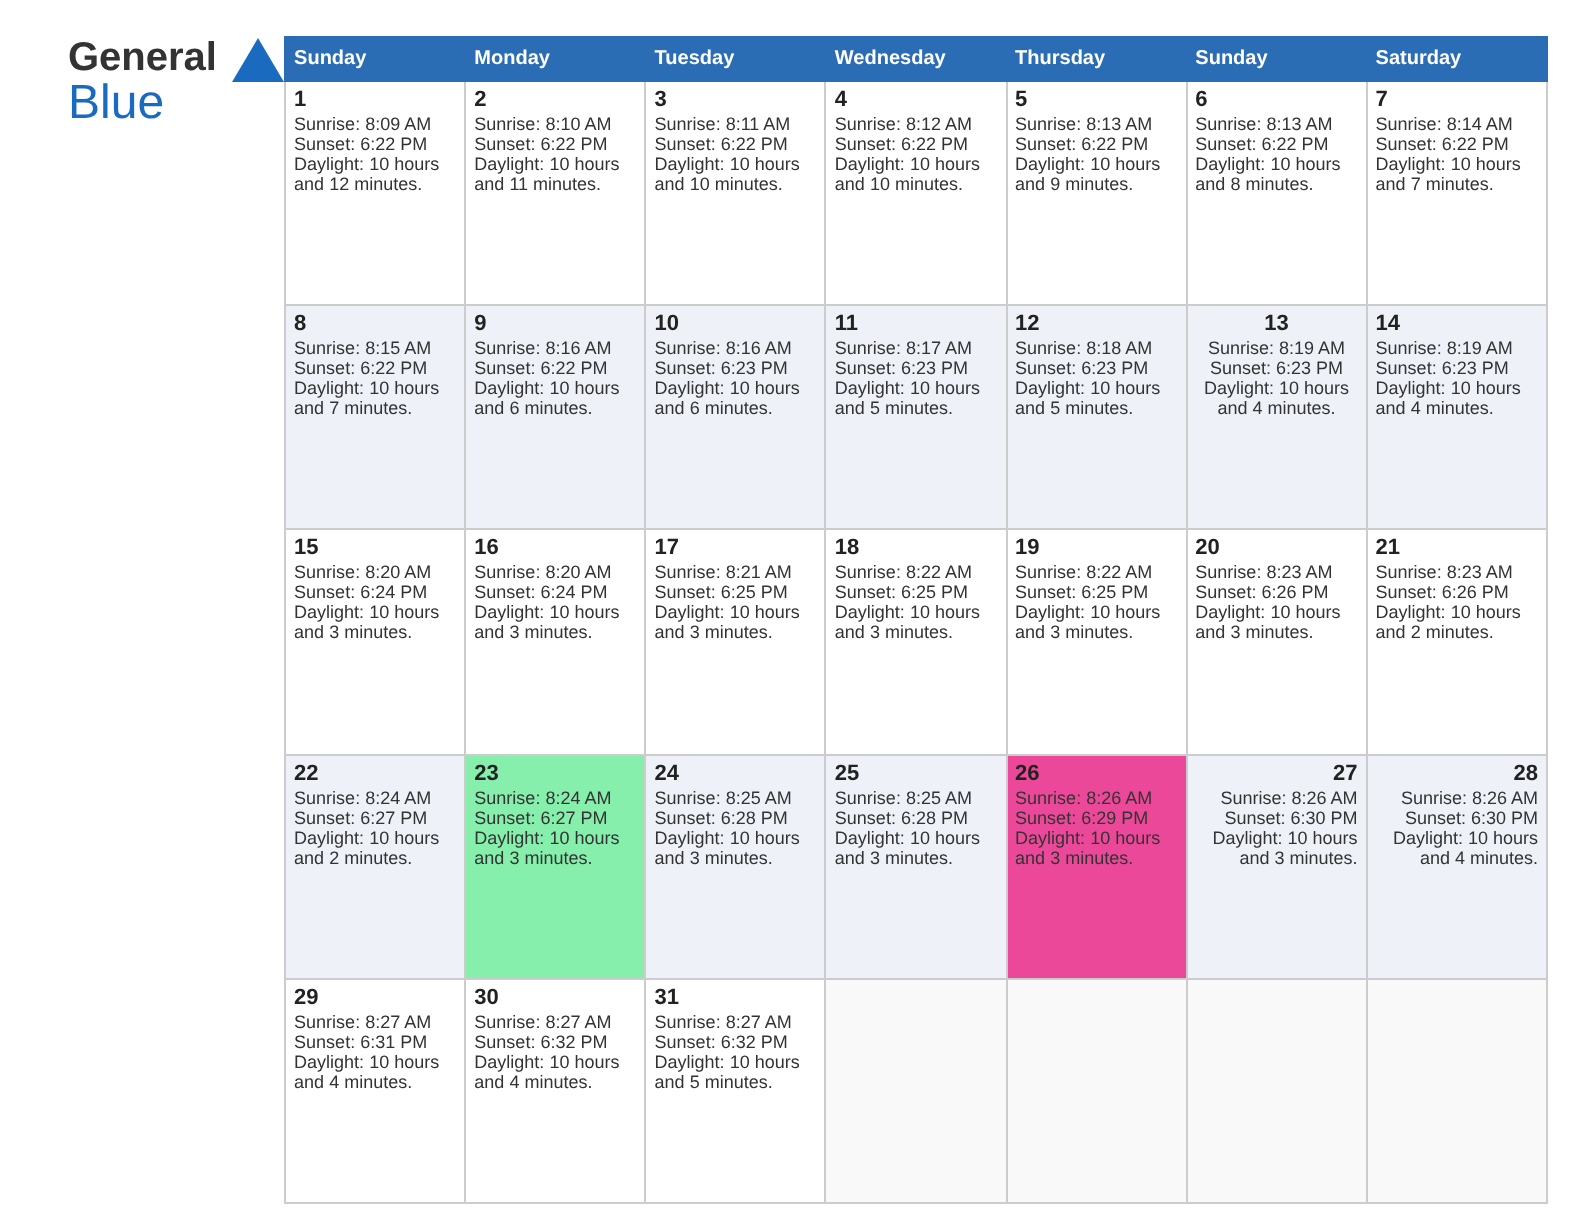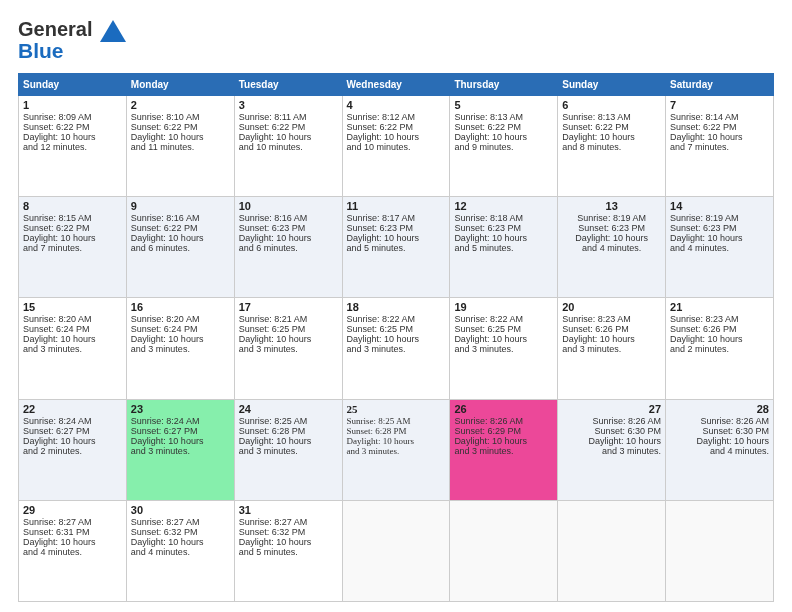--- a/index.html
+++ b/index.html
@@ -6,23 +6,22 @@
     body {
       font-family: Arial, sans-serif;
       background: #fff;
       width: 792px;
       height: 612px;
       overflow: hidden;
     }
     .page {
       width: 792px;
       height: 612px;
-      padding: 18px 18px 10px 18px;
+      padding: 18px 18px 10px 34px;
       display: flex;
-      flex-direction: column;
     }
     .header {
       display: flex;
       justify-content: space-between;
       align-items: flex-start;
       margin-bottom: 10px;
     }
     .logo {
       display: flex;
       align-items: center;
@@ -82,21 +81,21 @@
 
 <div class="page">
   <div class="header">
     <div class="logo">
       <div style="line-height:1.15">
         <div style="font-size:20px;font-weight:bold;color:#333;">General
           <svg width="26" height="22" viewBox="0 0 26 22" style="display:inline-block;vertical-align:middle;margin-left:2px;">
             <polygon points="0,22 13,0 26,22" fill="#1a6bbf"></polygon>
           </svg>
         </div>
-        <div style="font-size:21px;font-weight:bold;color:#1a6bbf;margin-top:-3px;">Blue</div>
+        <div style="font-size:24px;font-weight:normal;color:#1a6bbf;margin-top:-3px;">Blue</div>
       </div>
     </div>
     <div class="title-block">
       <div class="month-title"></div>
       <div class="location"></div>
     </div>
   </div>
 
   <table class="calendar">
     <thead>
@@ -279,21 +278,21 @@
             <div>Daylight: 10 hours</div>
             <div>and 3 minutes.</div>
           </td>
           <td style="background: rgb(238, 242, 248);">
             <span class="day-num">24</span>
             <div>Sunrise: 8:25 AM</div>
             <div>Sunset: 6:28 PM</div>
             <div>Daylight: 10 hours</div>
             <div>and 3 minutes.</div>
           </td>
-          <td style="background: rgb(238, 242, 248); font-family: Liberation Serif, serif;">
+          <td style="background: rgb(238, 242, 248);">
             <span class="day-num">25</span>
             <div>Sunrise: 8:25 AM</div>
             <div>Sunset: 6:28 PM</div>
             <div>Daylight: 10 hours</div>
             <div>and 3 minutes.</div>
           </td>
           <td style="background: #ec4899;">
             <span class="day-num">26</span>
             <div>Sunrise: 8:26 AM</div>
             <div>Sunset: 6:29 PM</div>

